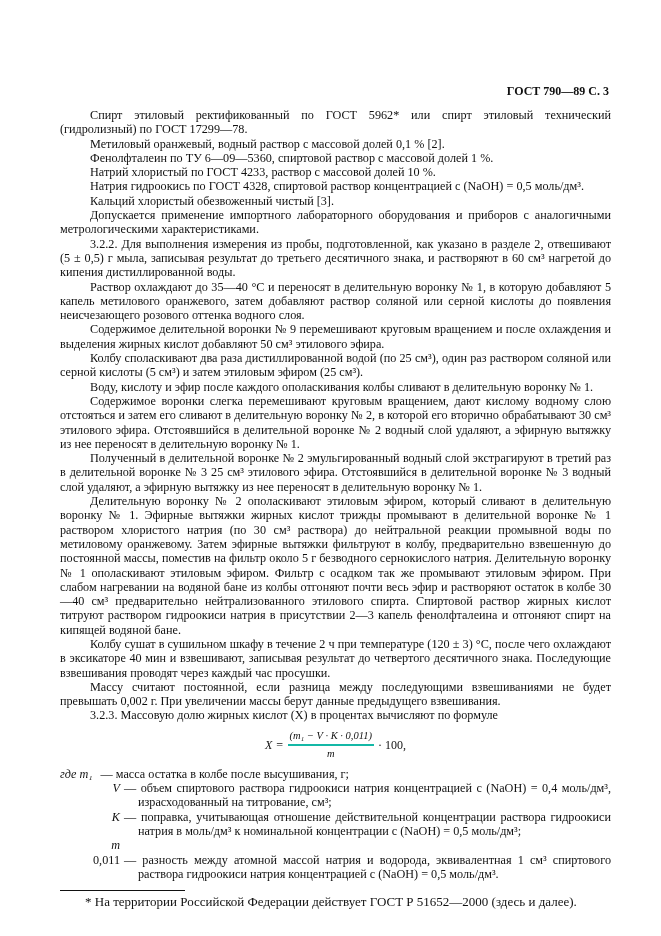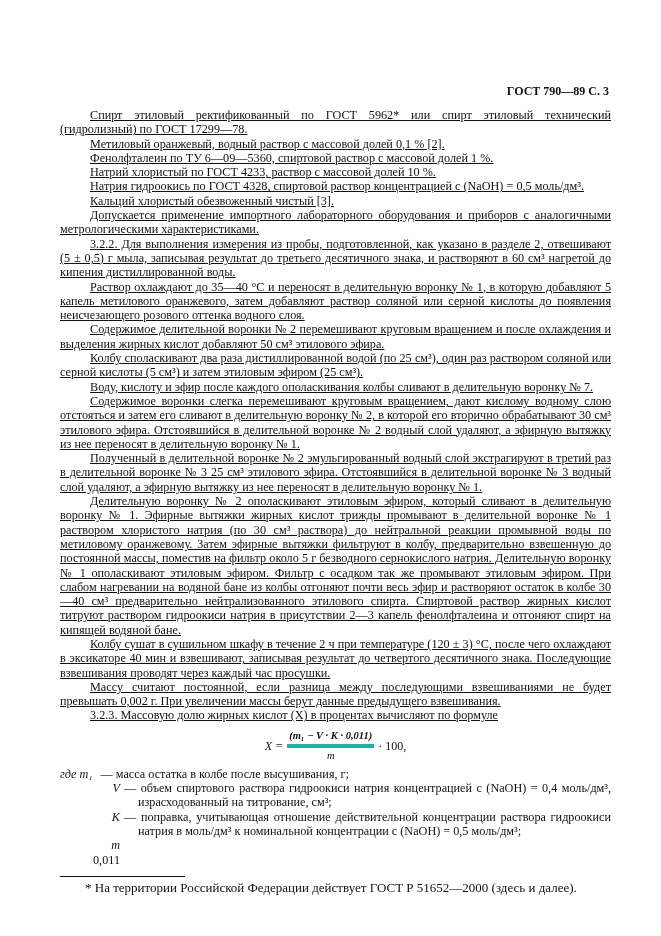--- a/index.html
+++ b/index.html
@@ -1,24 +1,24 @@
 <!DOCTYPE html>
 <html><head>
 <meta charset="utf-8">
 <style>
   html, body { margin:0; padding:0; background:#ffffff; }
   body { width:661px; height:936px; position:relative; overflow:hidden;
          font-family:"Liberation Serif", serif; color:#111; }
   .header { position:absolute; top:84px; right:52px; font-weight:bold; font-size:12px; }
   .body { position:absolute; top:108px; left:60px; width:551px; font-size:12.2px; line-height:14.3px; text-align:justify; }
-  .p { margin:0; text-indent:30px;text-decoration:underline; }
+  .p { margin:0; text-indent:30px; }
   .formula { text-align:center; margin:6px 0 6px 0; height:32px; position:relative; }
   .formula .wrap { display:inline-flex; align-items:center; gap:4px; font-size:12px; }
   .frac { display:inline-flex; flex-direction:column; align-items:center; font-size:10.5px; }
-  .frac .num { border-bottom:4px solid #14b8a6; padding:0 2px 1px;font-weight:bold; }
+  .frac .num { border-bottom:2px solid #14b8a6; padding:0 2px 1px; }
   .frac .den { padding-top:1px; font-style:italic; }
   .i { font-style:italic; }
   .defs { margin-top:2px; }
   .def { display:flex; }
   .def .sym { width:60px; text-align:right; padding-right:4px; flex-shrink:0; }
   .def .txt { flex:1; padding-left:14px; text-indent:-14px; }
   .def.first .sym { width:auto; text-align:left;font-style:italic; }
   .rule { width:125px; border-top:1px solid #111; margin:9px 0 4px 0; }
   .foot { font-size:13px; padding-left:25px; }
 </style>
@@ -30,23 +30,23 @@
 <div class="body">
   <p class="p">Спирт этиловый ректификованный по ГОСТ 5962* или спирт этиловый технический (гидролизный) по ГОСТ 17299—78.</p>
   <p class="p">Метиловый оранжевый, водный раствор с массовой долей 0,1 % [2].</p>
   <p class="p">Фенолфталеин по ТУ 6—09—5360, спиртовой раствор с массовой долей 1 %.</p>
   <p class="p">Натрий хлористый по ГОСТ 4233, раствор с массовой долей 10 %.</p>
   <p class="p">Натрия гидроокись по ГОСТ 4328, спиртовой раствор концентрацией с (NaOH) = 0,5 моль/дм³.</p>
   <p class="p">Кальций хлористый обезвоженный чистый [3].</p>
   <p class="p">Допускается применение импортного лабораторного оборудования и приборов с аналогичными метрологическими характеристиками.</p>
   <p class="p">3.2.2. Для выполнения измерения из пробы, подготовленной, как указано в разделе 2, отвешивают (5 ± 0,5) г мыла, записывая результат до третьего десятичного знака, и растворяют в 60 см³ нагретой до кипения дистиллированной воды.</p>
   <p class="p">Раствор охлаждают до 35—40 °С и переносят в делительную воронку № 1, в которую добавляют 5 капель метилового оранжевого, затем добавляют раствор соляной или серной кислоты до появления неисчезающего розового оттенка водного слоя.</p>
-  <p class="p">Содержимое делительной воронки № 2 перемешивают круговым вращением и после охлаждения и выделения жирных кислот добавляют 50 см³ этилового эфира.</p>
+  <p class="p">Содержимое делительной воронки № 9 перемешивают круговым вращением и после охлаждения и выделения жирных кислот добавляют 50 см³ этилового эфира.</p>
   <p class="p">Колбу споласкивают два раза дистиллированной водой (по 25 см³), один раз раствором соляной или серной кислоты (5 см³) и затем этиловым эфиром (25 см³).</p>
-  <p class="p">Воду, кислоту и эфир после каждого ополаскивания колбы сливают в делительную воронку № 7.</p>
+  <p class="p">Воду, кислоту и эфир после каждого ополаскивания колбы сливают в делительную воронку № 1.</p>
   <p class="p">Содержимое воронки слегка перемешивают круговым вращением, дают кислому водному слою отстояться и затем его сливают в делительную воронку № 2, в которой его вторично обрабатывают 30 см³ этилового эфира. Отстоявшийся в делительной воронке № 2 водный слой удаляют, а эфирную вытяжку из нее переносят в делительную воронку № 1.</p>
   <p class="p">Полученный в делительной воронке № 2 эмульгированный водный слой экстрагируют в третий раз в делительной воронке № 3 25 см³ этилового эфира. Отстоявшийся в делительной воронке № 3 водный слой удаляют, а эфирную вытяжку из нее переносят в делительную воронку № 1.</p>
   <p class="p">Делительную воронку № 2 ополаскивают этиловым эфиром, который сливают в делительную воронку № 1. Эфирные вытяжки жирных кислот трижды промывают в делительной воронке № 1 раствором хлористого натрия (по 30 см³ раствора) до нейтральной реакции промывной воды по метиловому оранжевому. Затем эфирные вытяжки фильтруют в колбу, предварительно взвешенную до постоянной массы, поместив на фильтр около 5 г безводного сернокислого натрия. Делительную воронку № 1 ополаскивают этиловым эфиром. Фильтр с осадком так же промывают этиловым эфиром. При слабом нагревании на водяной бане из колбы отгоняют почти весь эфир и растворяют остаток в колбе 30—40 см³ предварительно нейтрализованного этилового спирта. Спиртовой раствор жирных кислот титруют раствором гидроокиси натрия в присутствии 2—3 капель фенолфталеина и отгоняют спирт на кипящей водяной бане.</p>
   <p class="p">Колбу сушат в сушильном шкафу в течение 2 ч при температуре (120 ± 3) °С, после чего охлаждают в эксикаторе 40 мин и взвешивают, записывая результат до четвертого десятичного знака. Последующие взвешивания проводят через каждый час просушки.</p>
   <p class="p">Массу считают постоянной, если разница между последующими взвешиваниями не будет превышать 0,002 г. При увеличении массы берут данные предыдущего взвешивания.</p>
   <p class="p">3.2.3. Массовую долю жирных кислот (X) в процентах вычисляют по формуле</p>
 
   <div class="formula">
     <span class="wrap">
       <span class="i">X =</span>
@@ -69,18 +69,19 @@
     </div>
     <div class="def">
       <span class="sym i">K</span>
       <span class="txt">— поправка, учитывающая отношение действительной концентрации раствора гидроокиси натрия в моль/дм³ к номинальной концентрации с (NaOH) = 0,5 моль/дм³;</span>
     </div>
     <div class="def">
       <span class="sym i">m</span>
     </div>
     <div class="def">
       <span class="sym">0,011</span>
+      <span class="txt">— разность между атомной массой натрия и водорода, эквивалентная 1 см³ спиртового раствора гидроокиси натрия концентрацией с (NaOH) = 0,5 моль/дм³.</span>
     </div>
   </div>
 
   <div class="rule"></div>
   <div class="foot">* На территории Российской Федерации действует ГОСТ Р 51652—2000 (здесь и далее).</div>
 </div>
 
 </body></html>

